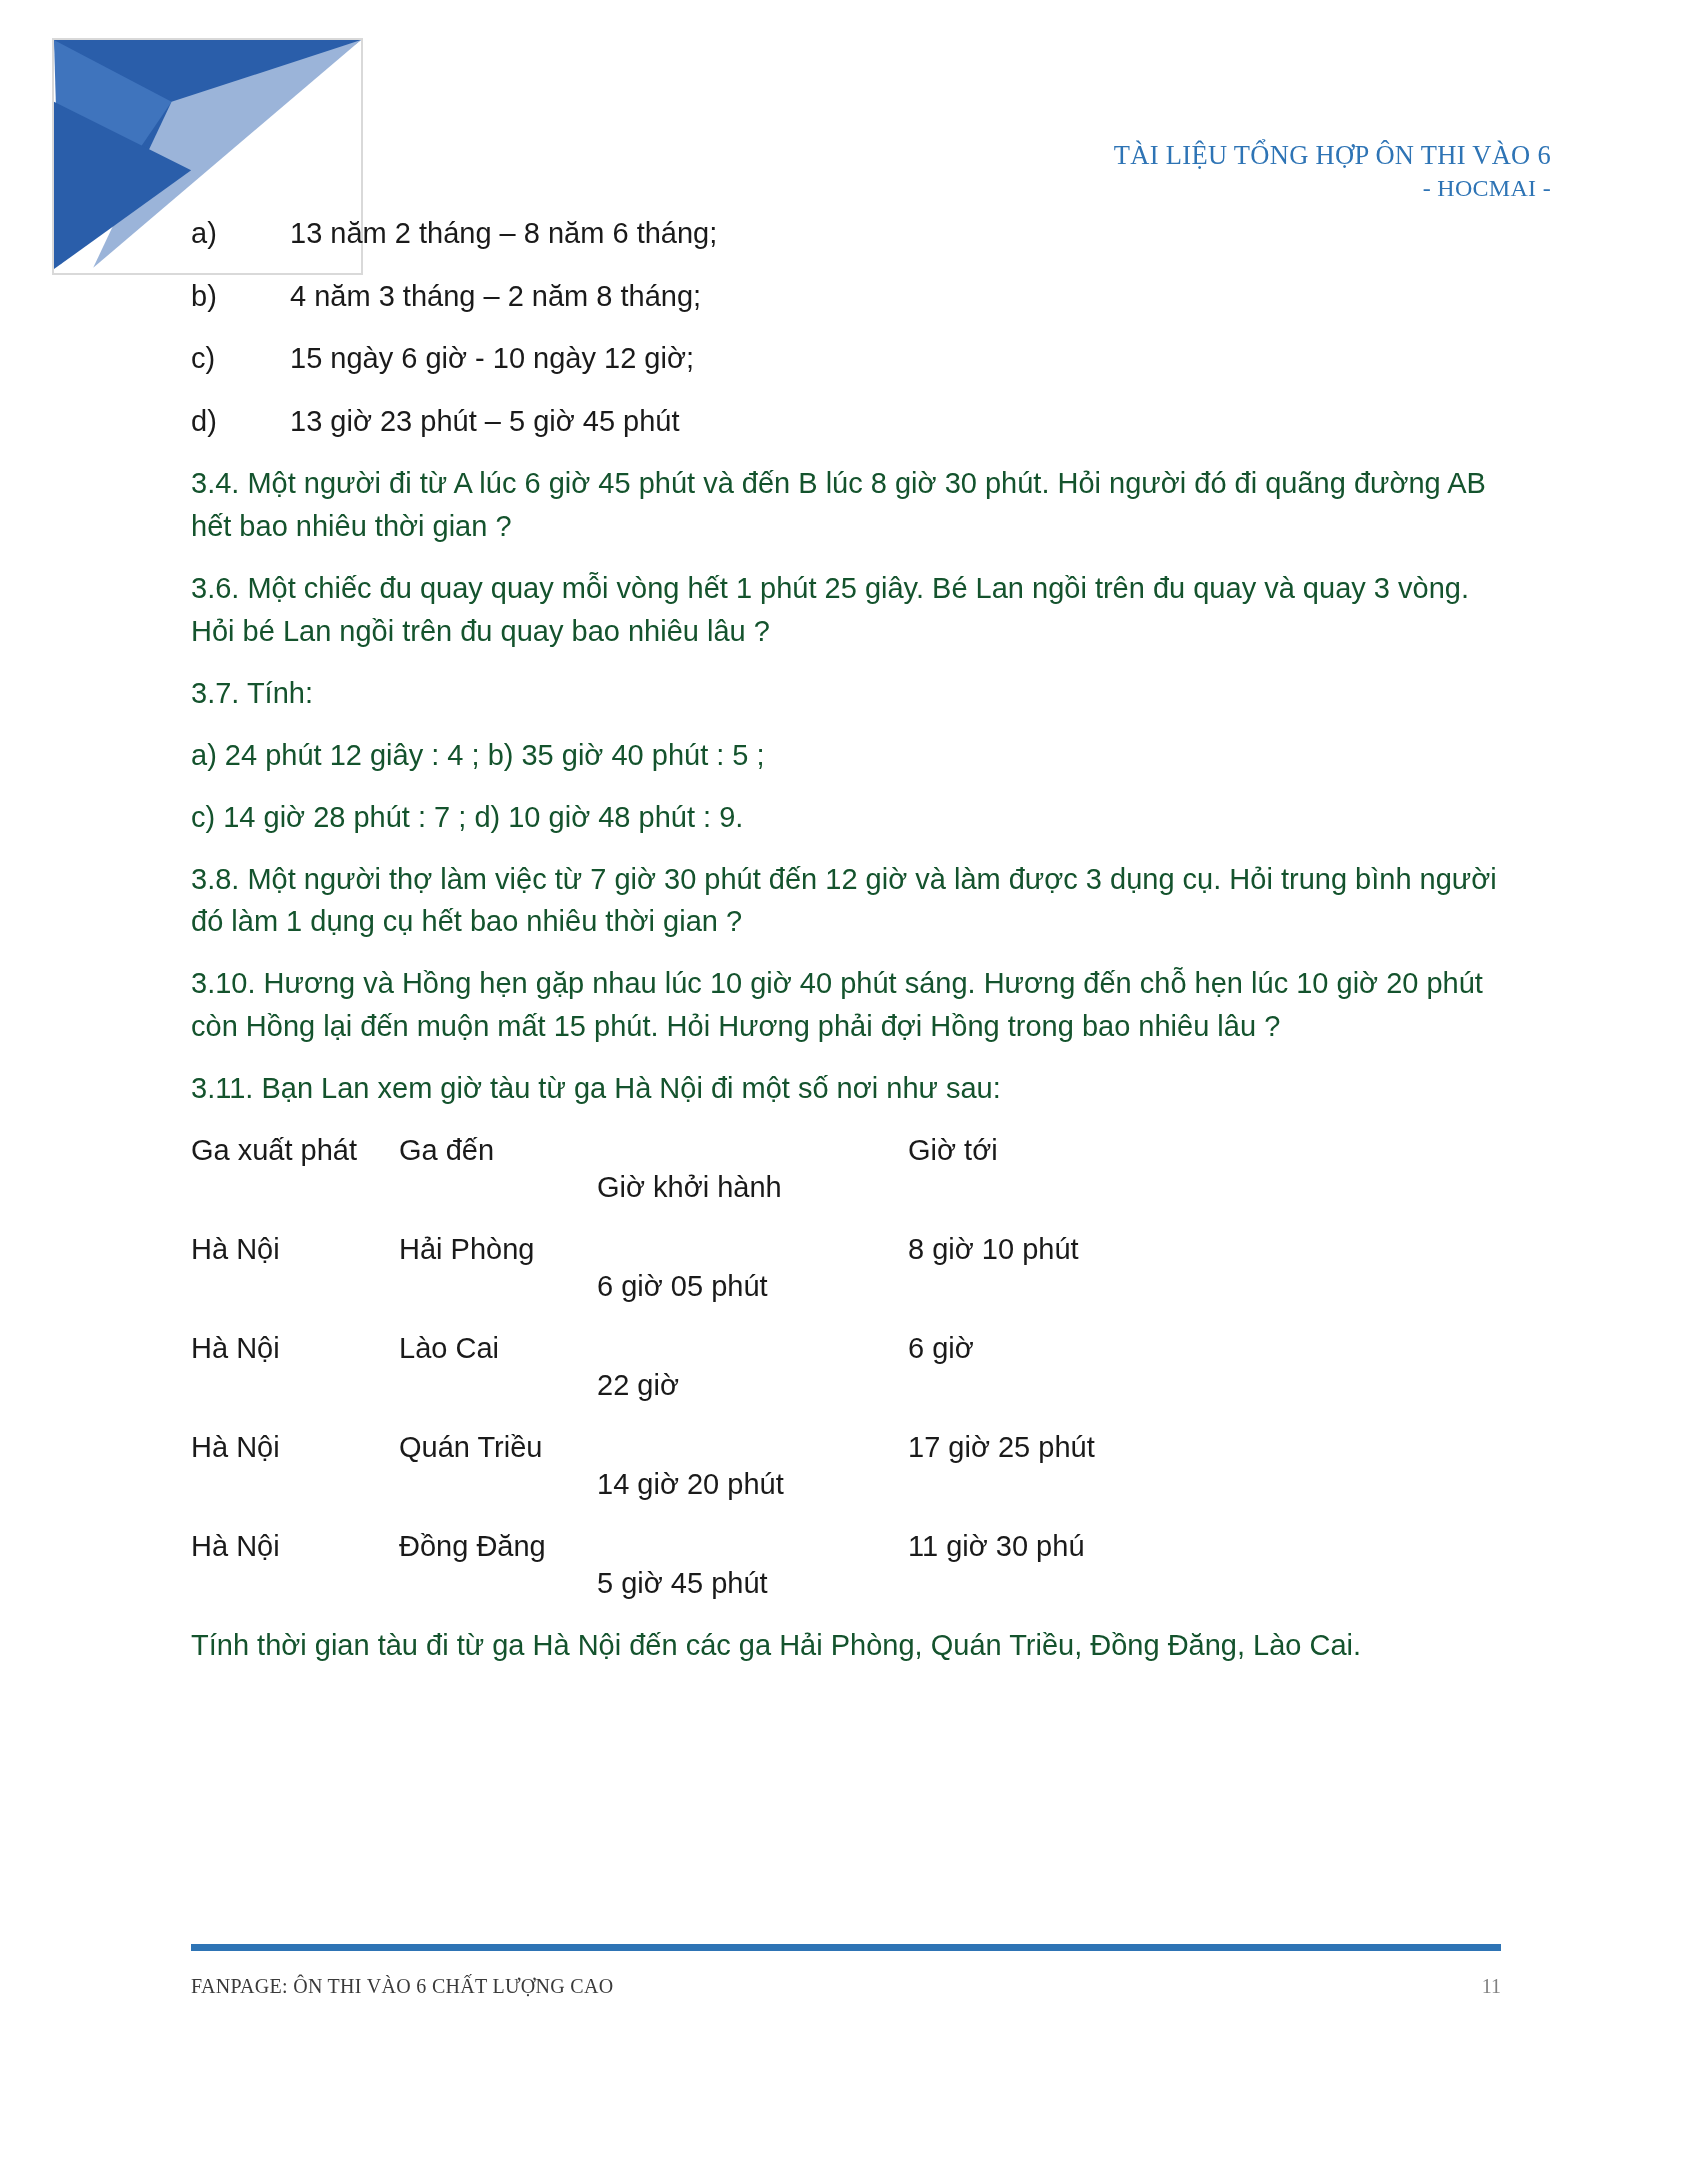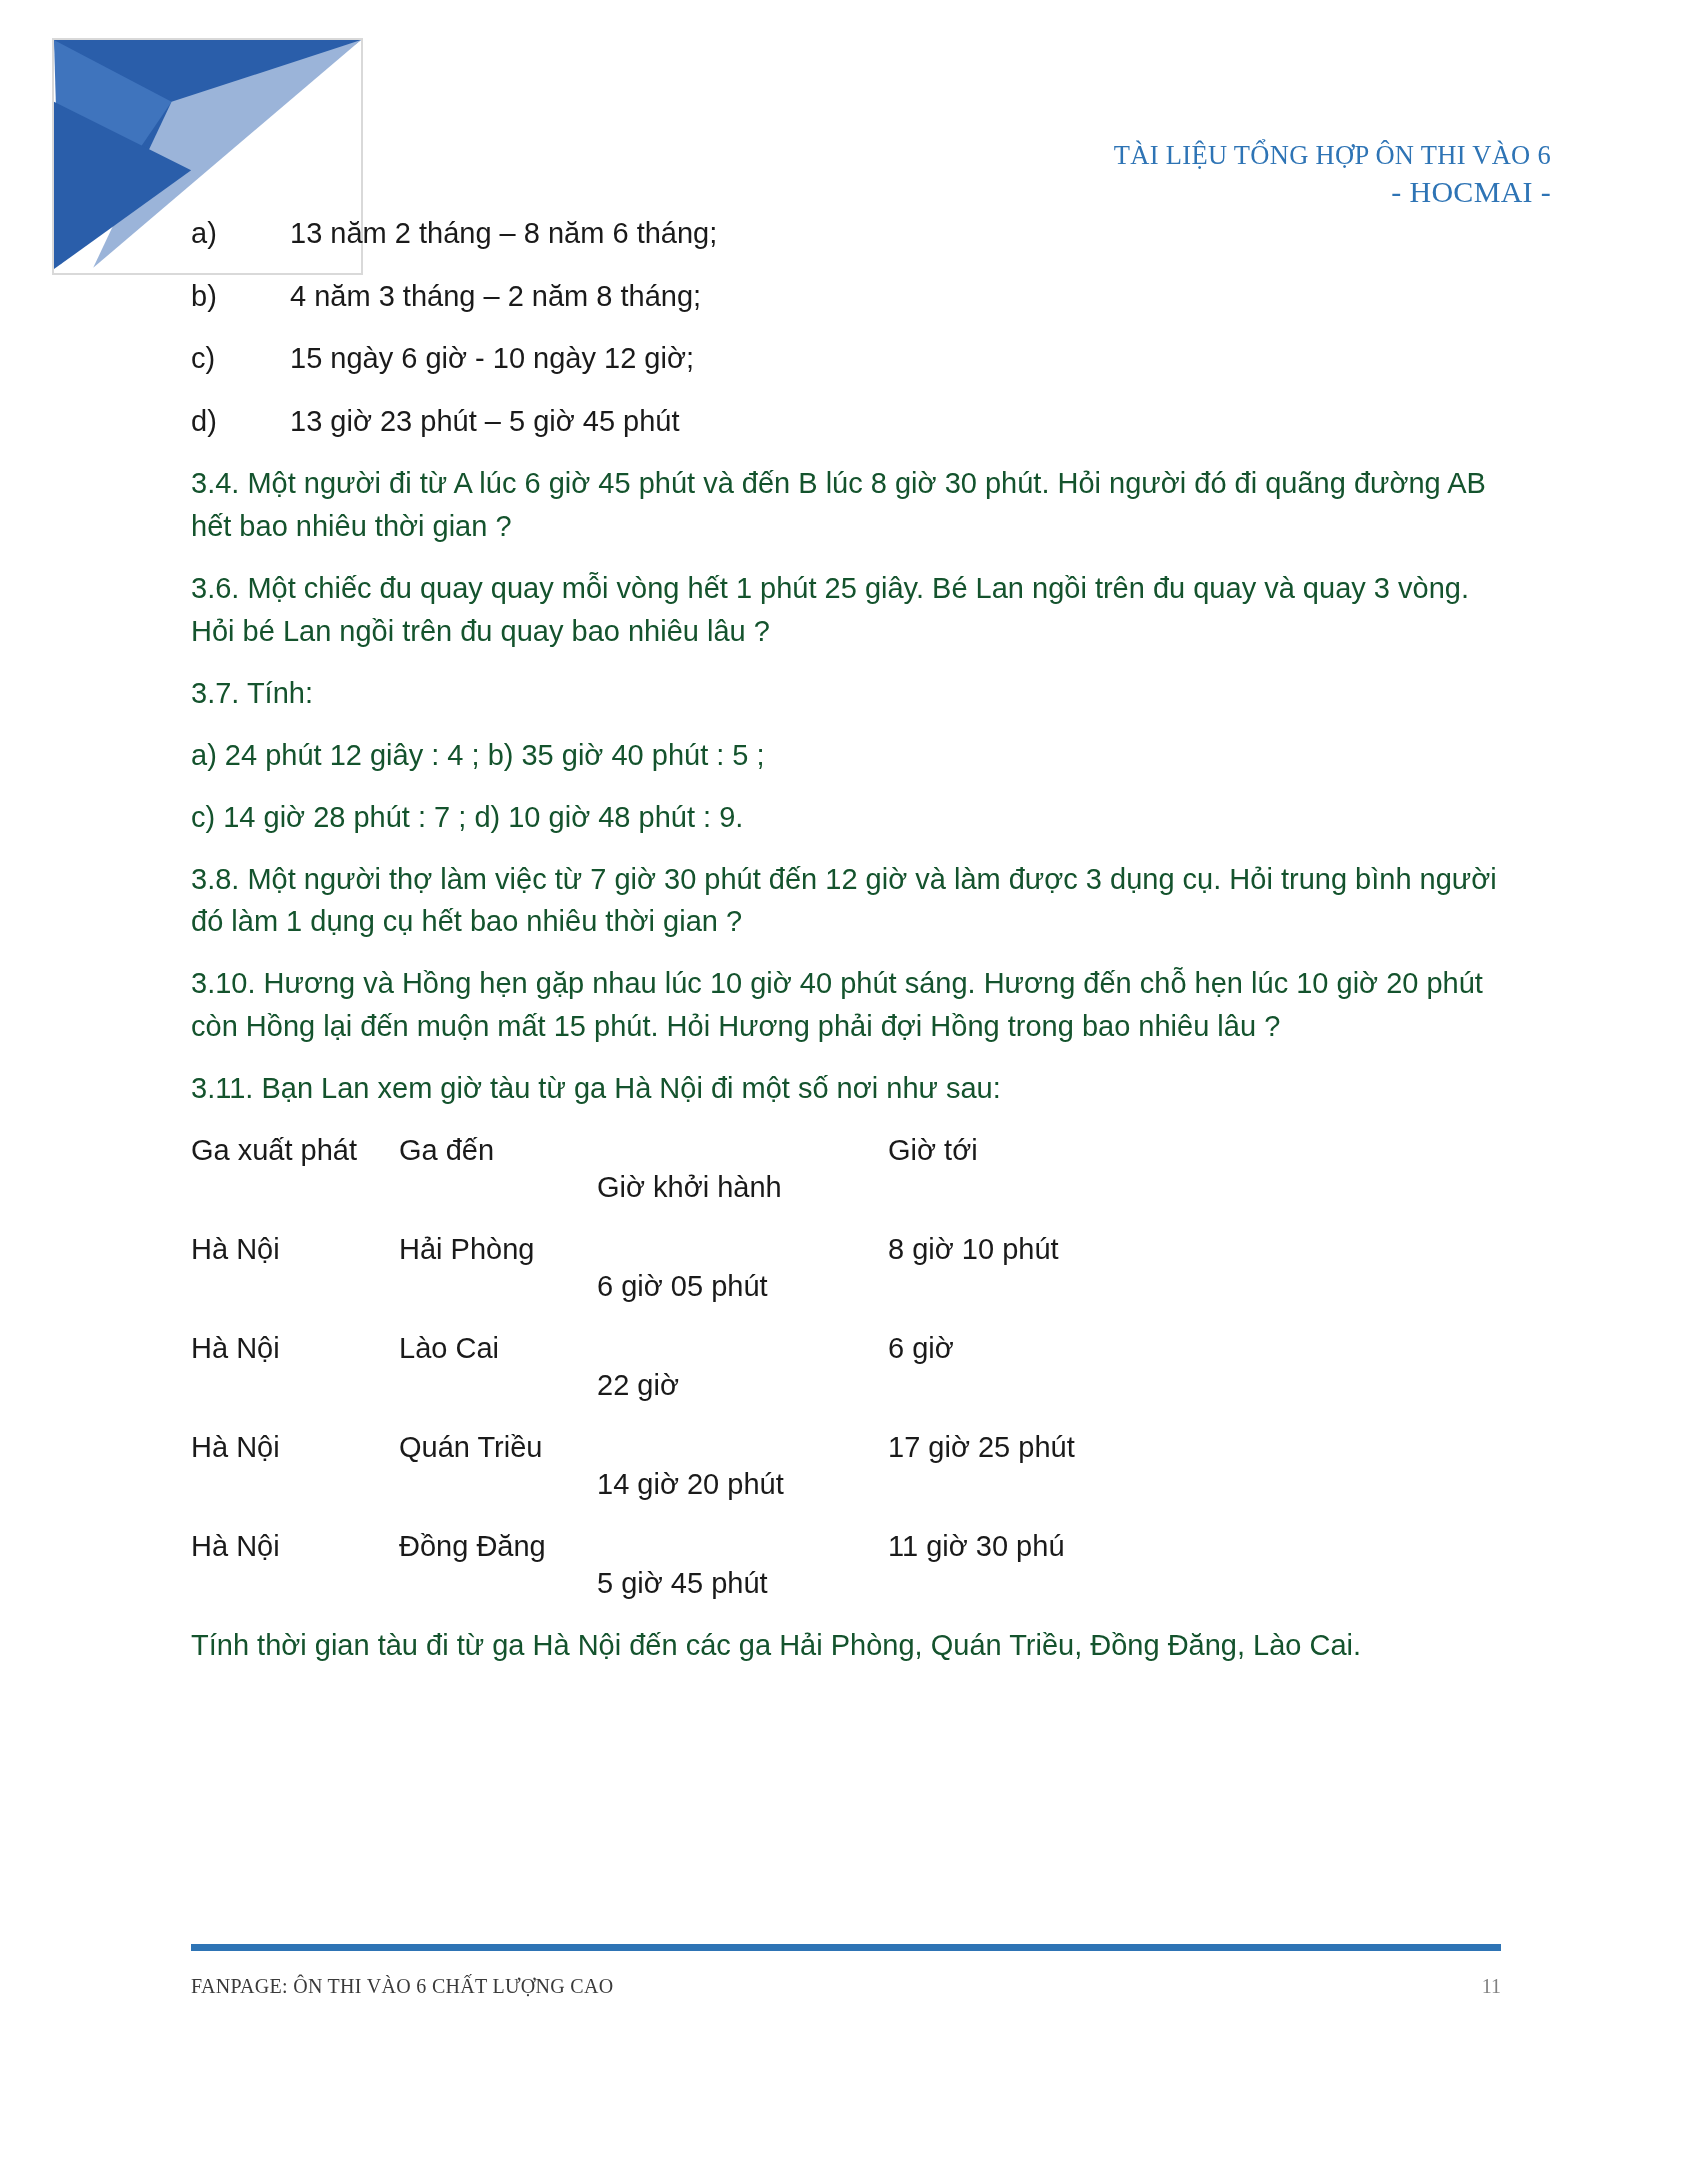--- a/index.html
+++ b/index.html
@@ -43,21 +43,21 @@
     font-family: "Liberation Serif", serif;
     letter-spacing: 0.3px;
   }
   .header-title {
     font-size: 26.5px;
     line-height: 1.25;
     white-space: nowrap;
     text-align: right;
   }
   .header-sub {
-    font-size: 30px;
+    font-size: 24px;
     line-height: 1.35;
     white-space: nowrap;
   }
 
   
   .content {
     position: absolute;
     left: 191px;
     top: 212px;
     width: 1320px;
@@ -84,21 +84,21 @@
   
   .sched-head, .sched-row {
     display: flex;
     font-size: 29px;
     line-height: 1.45;
     margin: 0 0 20px 0;
   }
   .col-a { width: 208px; flex: 0 0 208px; }
   .col-b { width: 198px; flex: 0 0 198px; }
   .col-c { width: 291px; flex: 0 0 291px; margin-top: 37px; }
-  .col-d { flex: 1 1 auto; }
+  .col-d { flex: 1 1 auto; margin-left: 20px; }
 
   
   .footer-rule {
     position: absolute;
     left: 191px;
     top: 1944px;
     width: 1310px;
     height: 7.3px;
     background: #2e74b5;
   }

